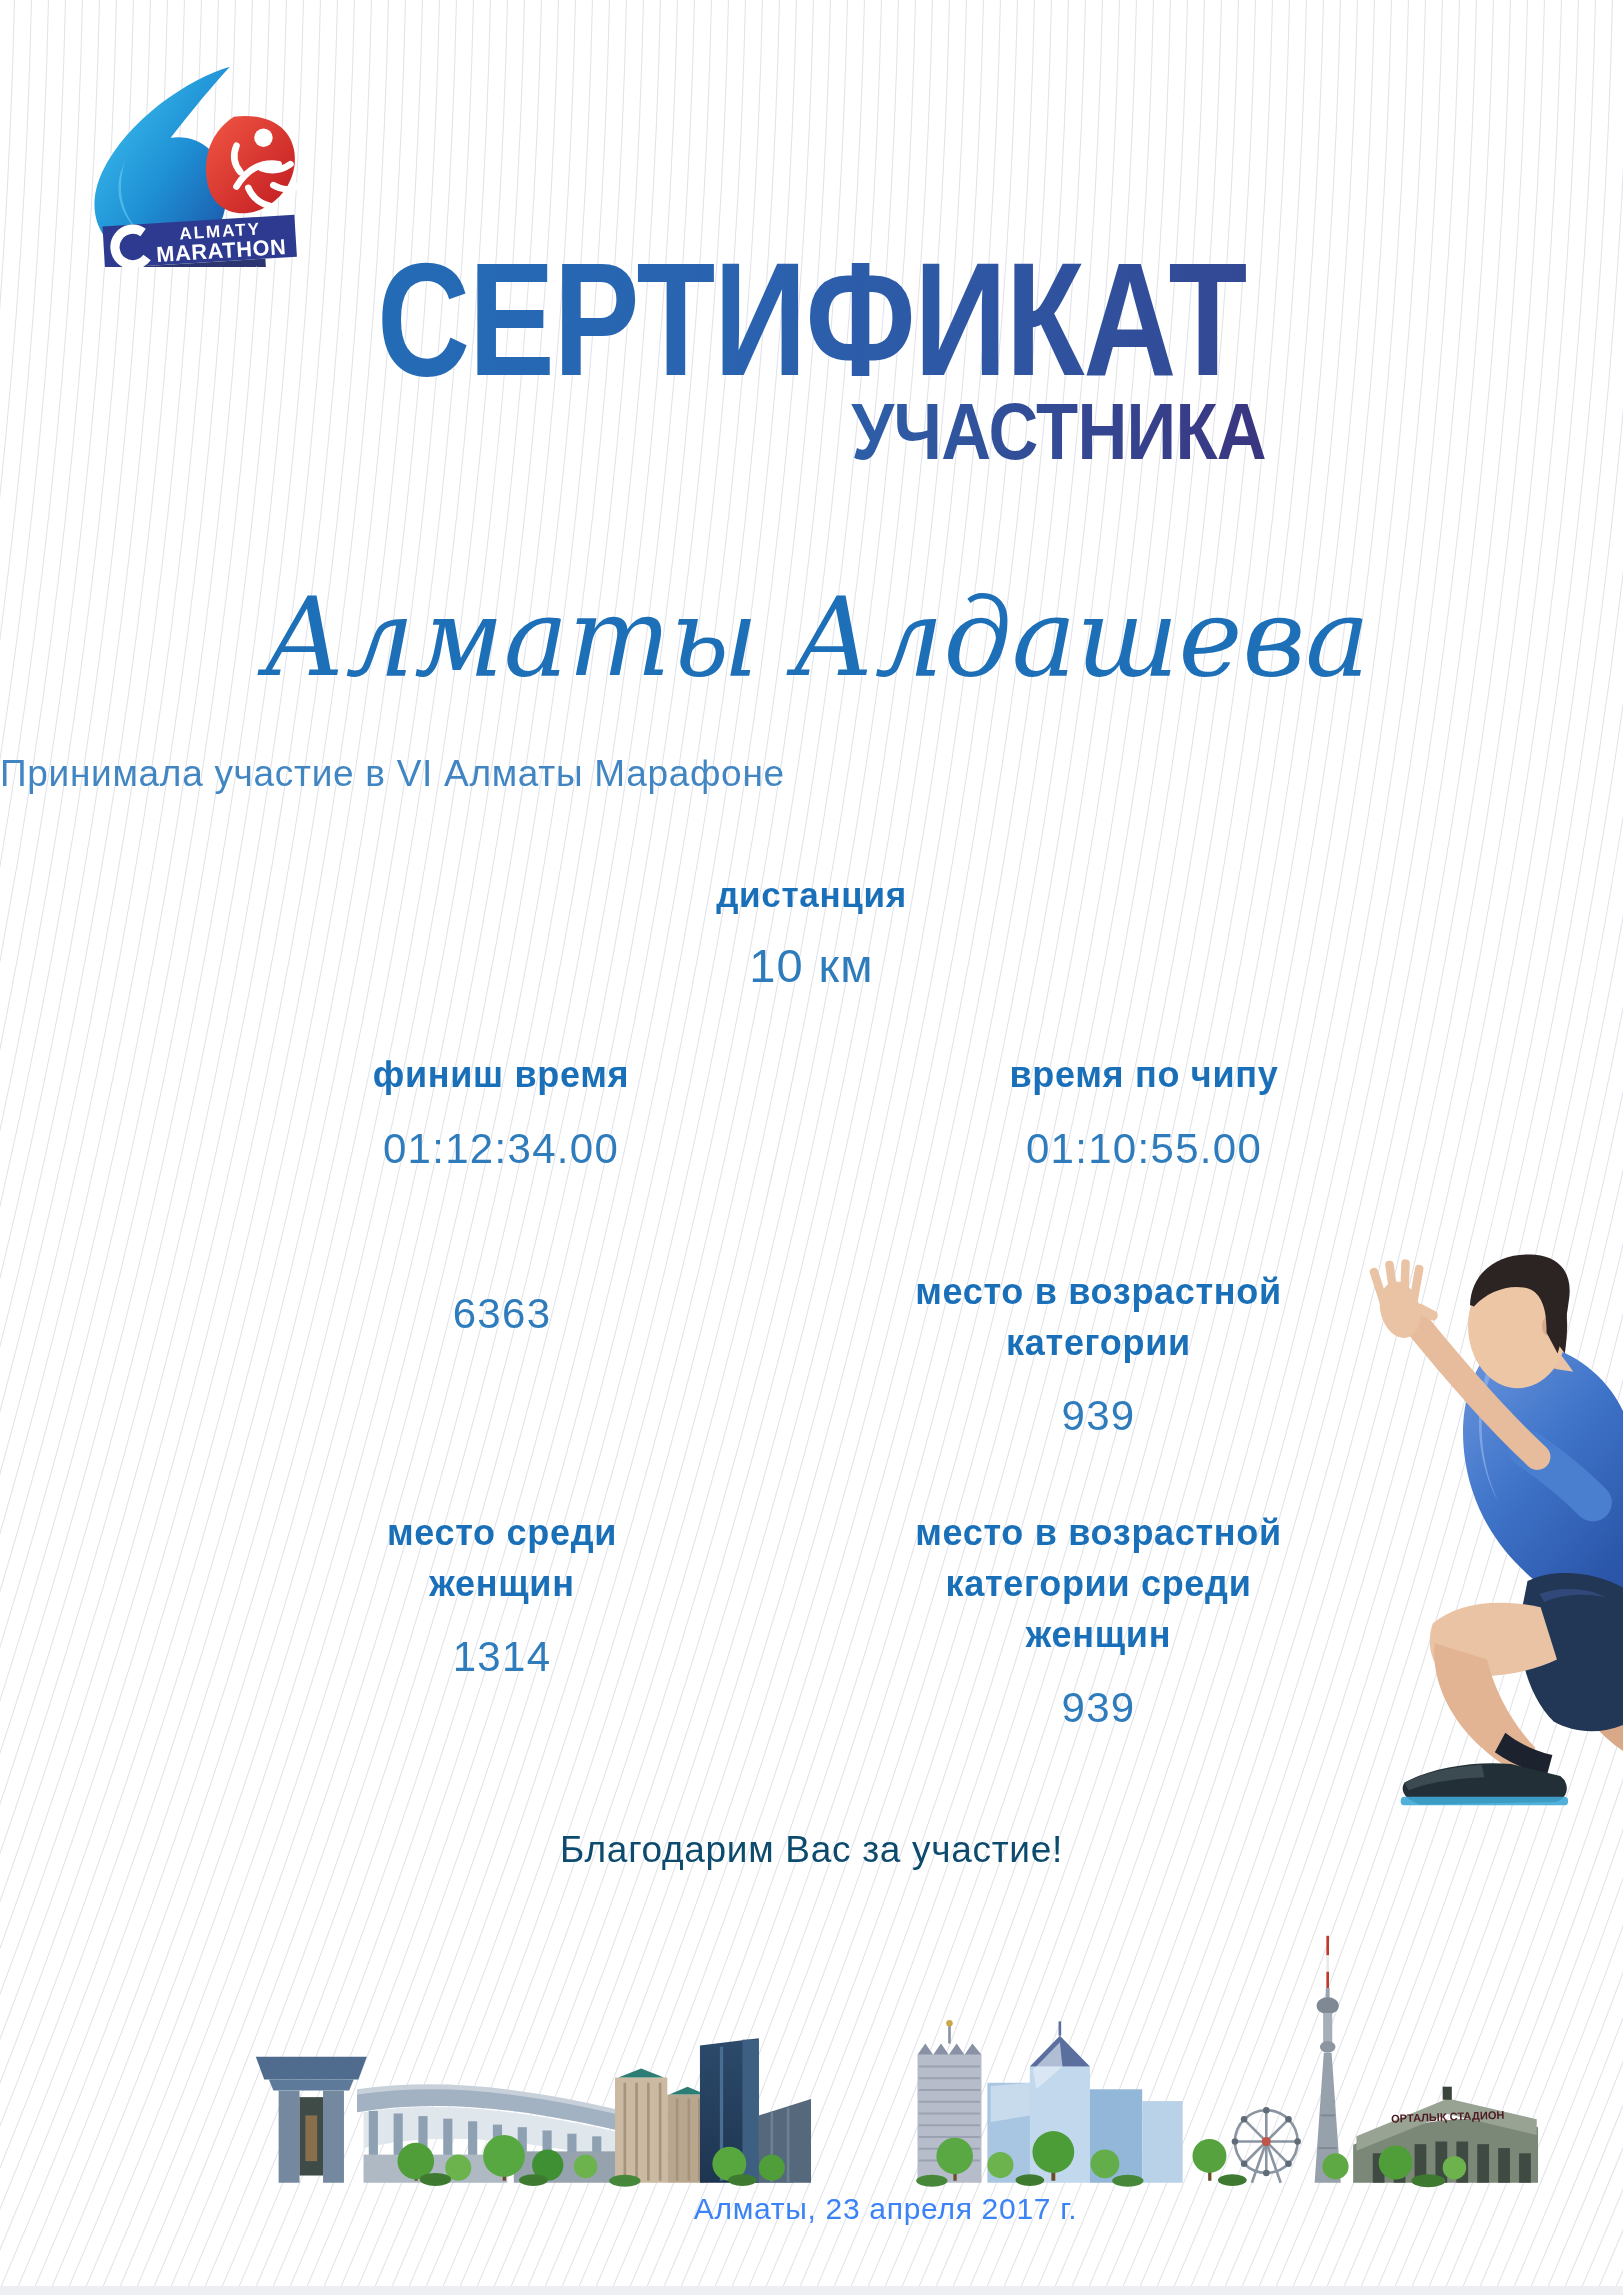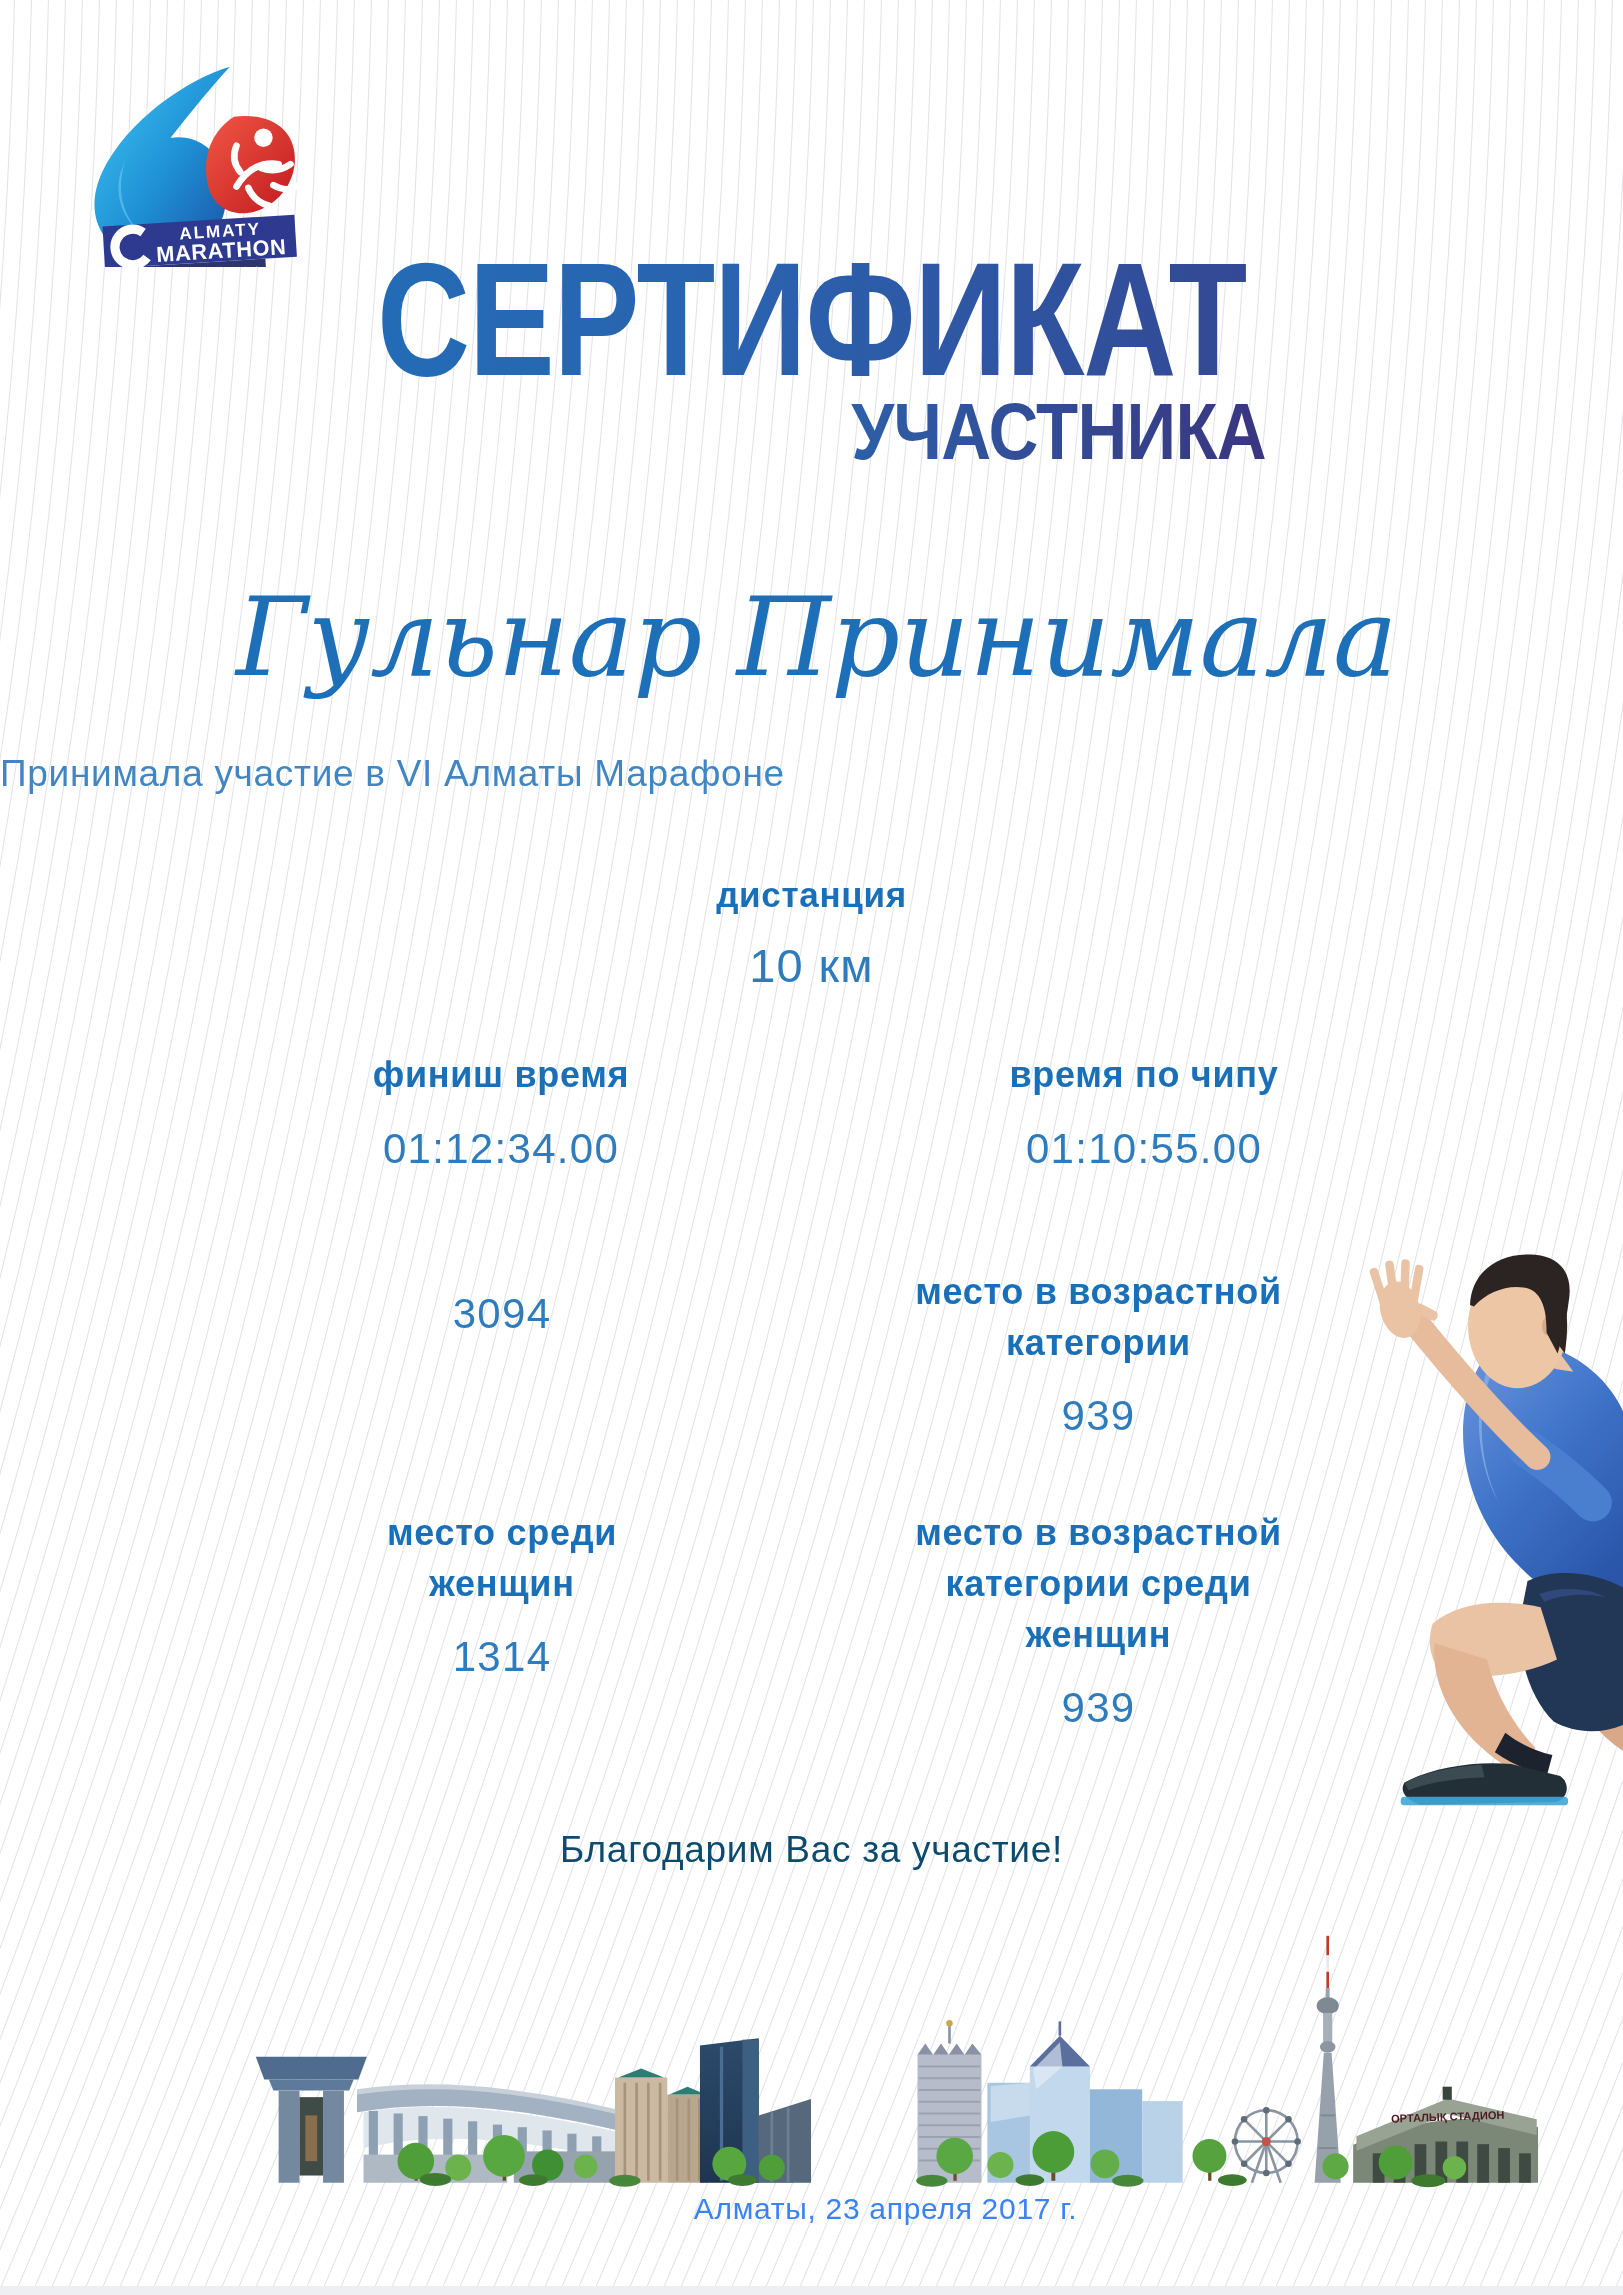--- a/index.html
+++ b/index.html
@@ -95,37 +95,37 @@
       <circle cx="104" cy="284" r="27" fill="none" stroke="#ffffff" stroke-width="14" stroke-dasharray="126 44" transform="rotate(40 104 284)"></circle>
       <text x="238" y="277" text-anchor="middle" font-size="26" font-weight="bold" letter-spacing="3" fill="#ffffff">ALMATY</text>
       <text x="238" y="309" text-anchor="middle" font-size="33" font-weight="bold" letter-spacing="1" fill="#ffffff">MARATHON</text>
       <text x="211" y="336" text-anchor="middle" font-size="15" font-weight="bold" letter-spacing="1" fill="#ffffff">42.2 ★ 21.1 ★ 10 ★ 3</text>
     </g>
   </svg>
 
   <div class="abs cert-title">СЕРТИФИКАТ</div>
   <div class="abs cert-subtitle">УЧАСТНИКА</div>
 
-  <div class="abs runner-name">Гульнар Принимала</div>
+  <div class="abs runner-name">Алматы Алдашева</div>
   <div class="abs participation">Принимала участие в VI Алматы Марафоне</div>
 
   <div class="abs stat distance">
     <div class="lbl">дистанция</div>
     <div class="val">10 км</div>
   </div>
   <div class="abs stat r1 finish">
     <div class="lbl">финиш время</div>
     <div class="val">01:12:34.00</div>
   </div>
   <div class="abs stat r1 chip">
     <div class="lbl">время по чипу</div>
     <div class="val">01:10:55.00</div>
   </div>
   <div class="abs stat r2 overall">
-    <div class="val">3094</div>
+    <div class="val">6363</div>
   </div>
   <div class="abs stat r2 agecat">
     <div class="lbl">место в возрастной категории</div>
     <div class="val">939</div>
   </div>
   <div class="abs stat r2 women">
     <div class="lbl">место среди женщин</div>
     <div class="val">1314</div>
   </div>
   <div class="abs stat r2 agewomen">

